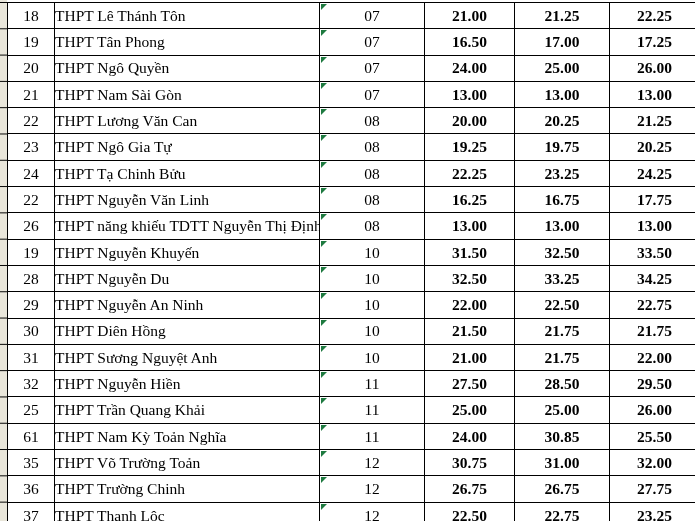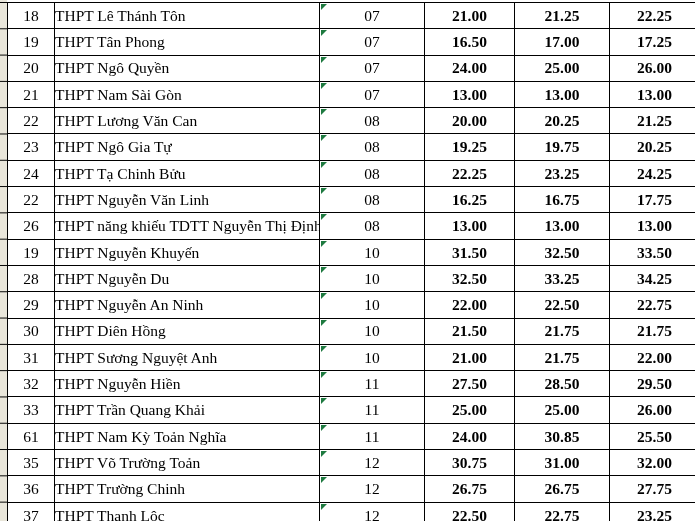--- a/index.html
+++ b/index.html
@@ -179,21 +179,21 @@
   </tr>
         <tr class="row">
     <td class="c-no">32</td>
     <td class="c-name"><span class="nametext">THPT Nguyễn Hiền</span></td>
     <td class="c-dist"><span class="tri"></span><span>11</span></td>
     <td class="c-score">27.50</td>
     <td class="c-score">28.50</td>
     <td class="c-score">29.50</td>
   </tr>
         <tr class="row">
-    <td class="c-no">33</td>
+    <td class="c-no">25</td>
     <td class="c-name"><span class="nametext">THPT Trần Quang Khải</span></td>
     <td class="c-dist"><span class="tri"></span><span>11</span></td>
     <td class="c-score">25.00</td>
     <td class="c-score">25.00</td>
     <td class="c-score">26.00</td>
   </tr>
         <tr class="row">
     <td class="c-no">61</td>
     <td class="c-name"><span class="nametext">THPT Nam Kỳ Toản Nghĩa</span></td>
     <td class="c-dist"><span class="tri"></span><span>11</span></td>

